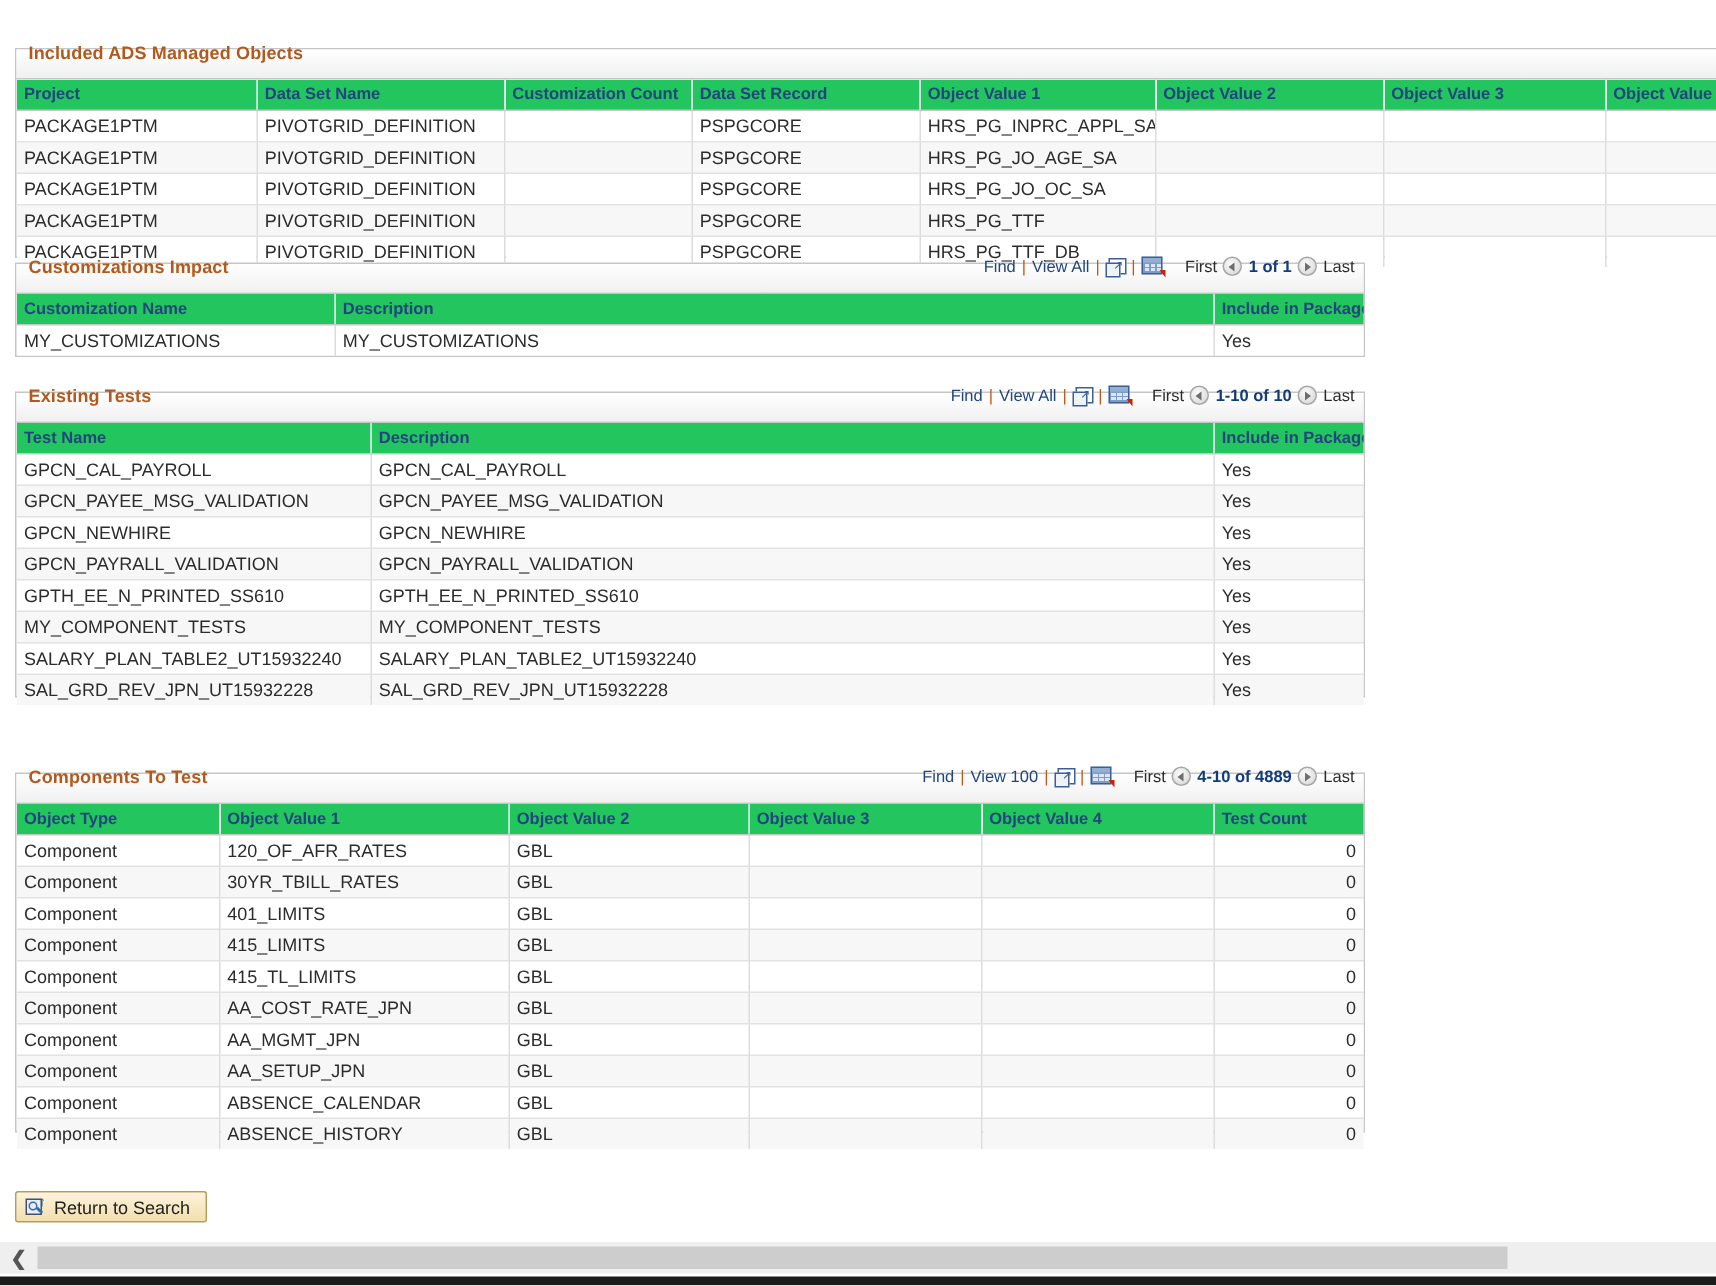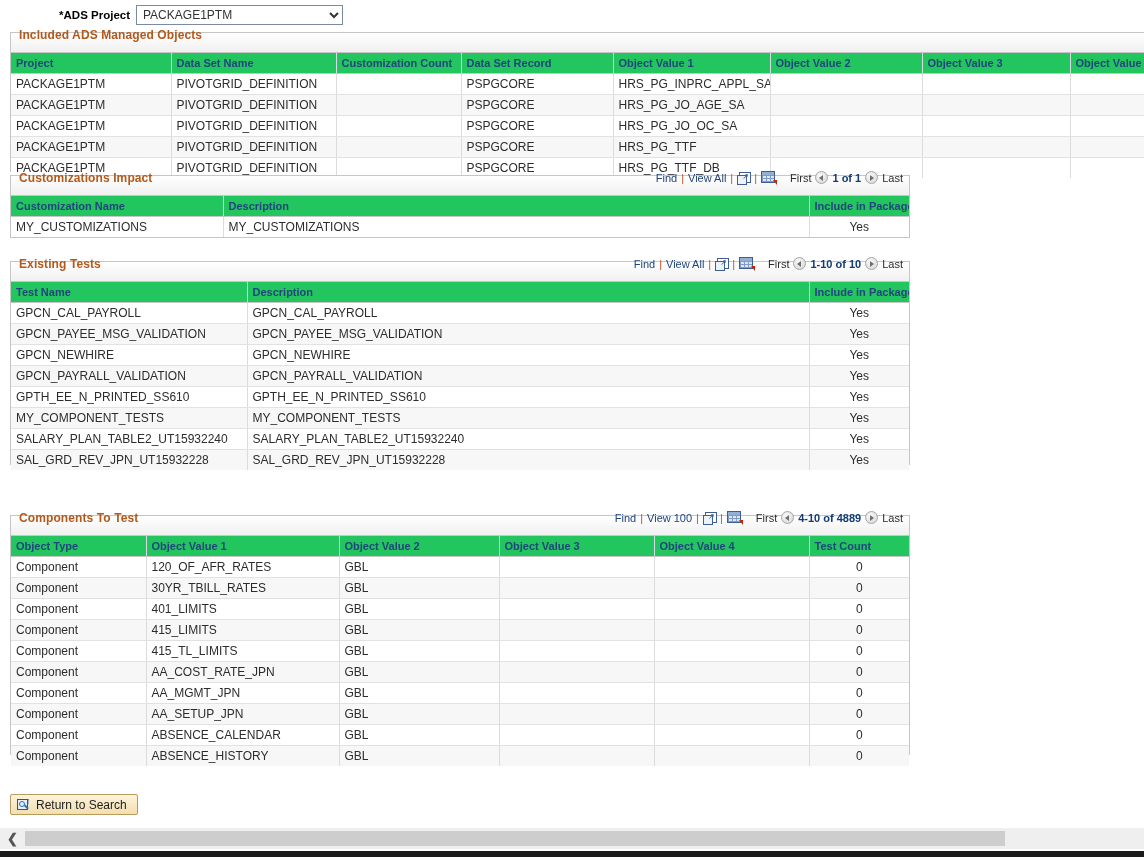--- a/index.html
+++ b/index.html
@@ -188,21 +188,21 @@
   table.grid td {
     padding: 3px 5px;
     border-right: 1px solid #dcdcdc;
     border-bottom: 1px solid #e2e2e2;
     color: #2c2c2c;
     font-size: 12px;
     white-space: nowrap;
     overflow: hidden;
     height: 13px;
   }
-  table.grid td:last-child { border-right: none; text-align: center; }
+  table.grid td:last-child { border-right: none; }
   table.grid tbody tr:nth-child(even) td { background: #f7f7f7; }
   table.grid tbody tr:nth-child(odd)  td { background: #ffffff; }
   table.grid tbody tr:last-child td { border-bottom: none; }
   td.num { text-align: right; }
 
   
   .btn-return {
     position: absolute;
     left: 10px;
     top: 794px;
@@ -291,26 +291,20 @@
     left: 0; top: 851px;
     width: 1144px; height: 6px;
     background: #1b1b1b;
   }
 </style>
 </head>
 <body>
 
 <div id="page">
 
-  <div class="field-row">
-    <span class="field-label">*ADS Project</span>
-    <select class="ads-select">
-      <option>PACKAGE1PTM</option>
-    </select>
-  </div>
 
   <div class="panel" style="left:10px; top:32px; width:1134px; height:140px; border-right:none;">
     <div class="panel-head">
       <span class="panel-title">Included ADS Managed Objects</span>
     </div>
     <table class="grid">
       <colgroup>
         <col style="width:160px">
           <col style="width:165px">
           <col style="width:125px">

